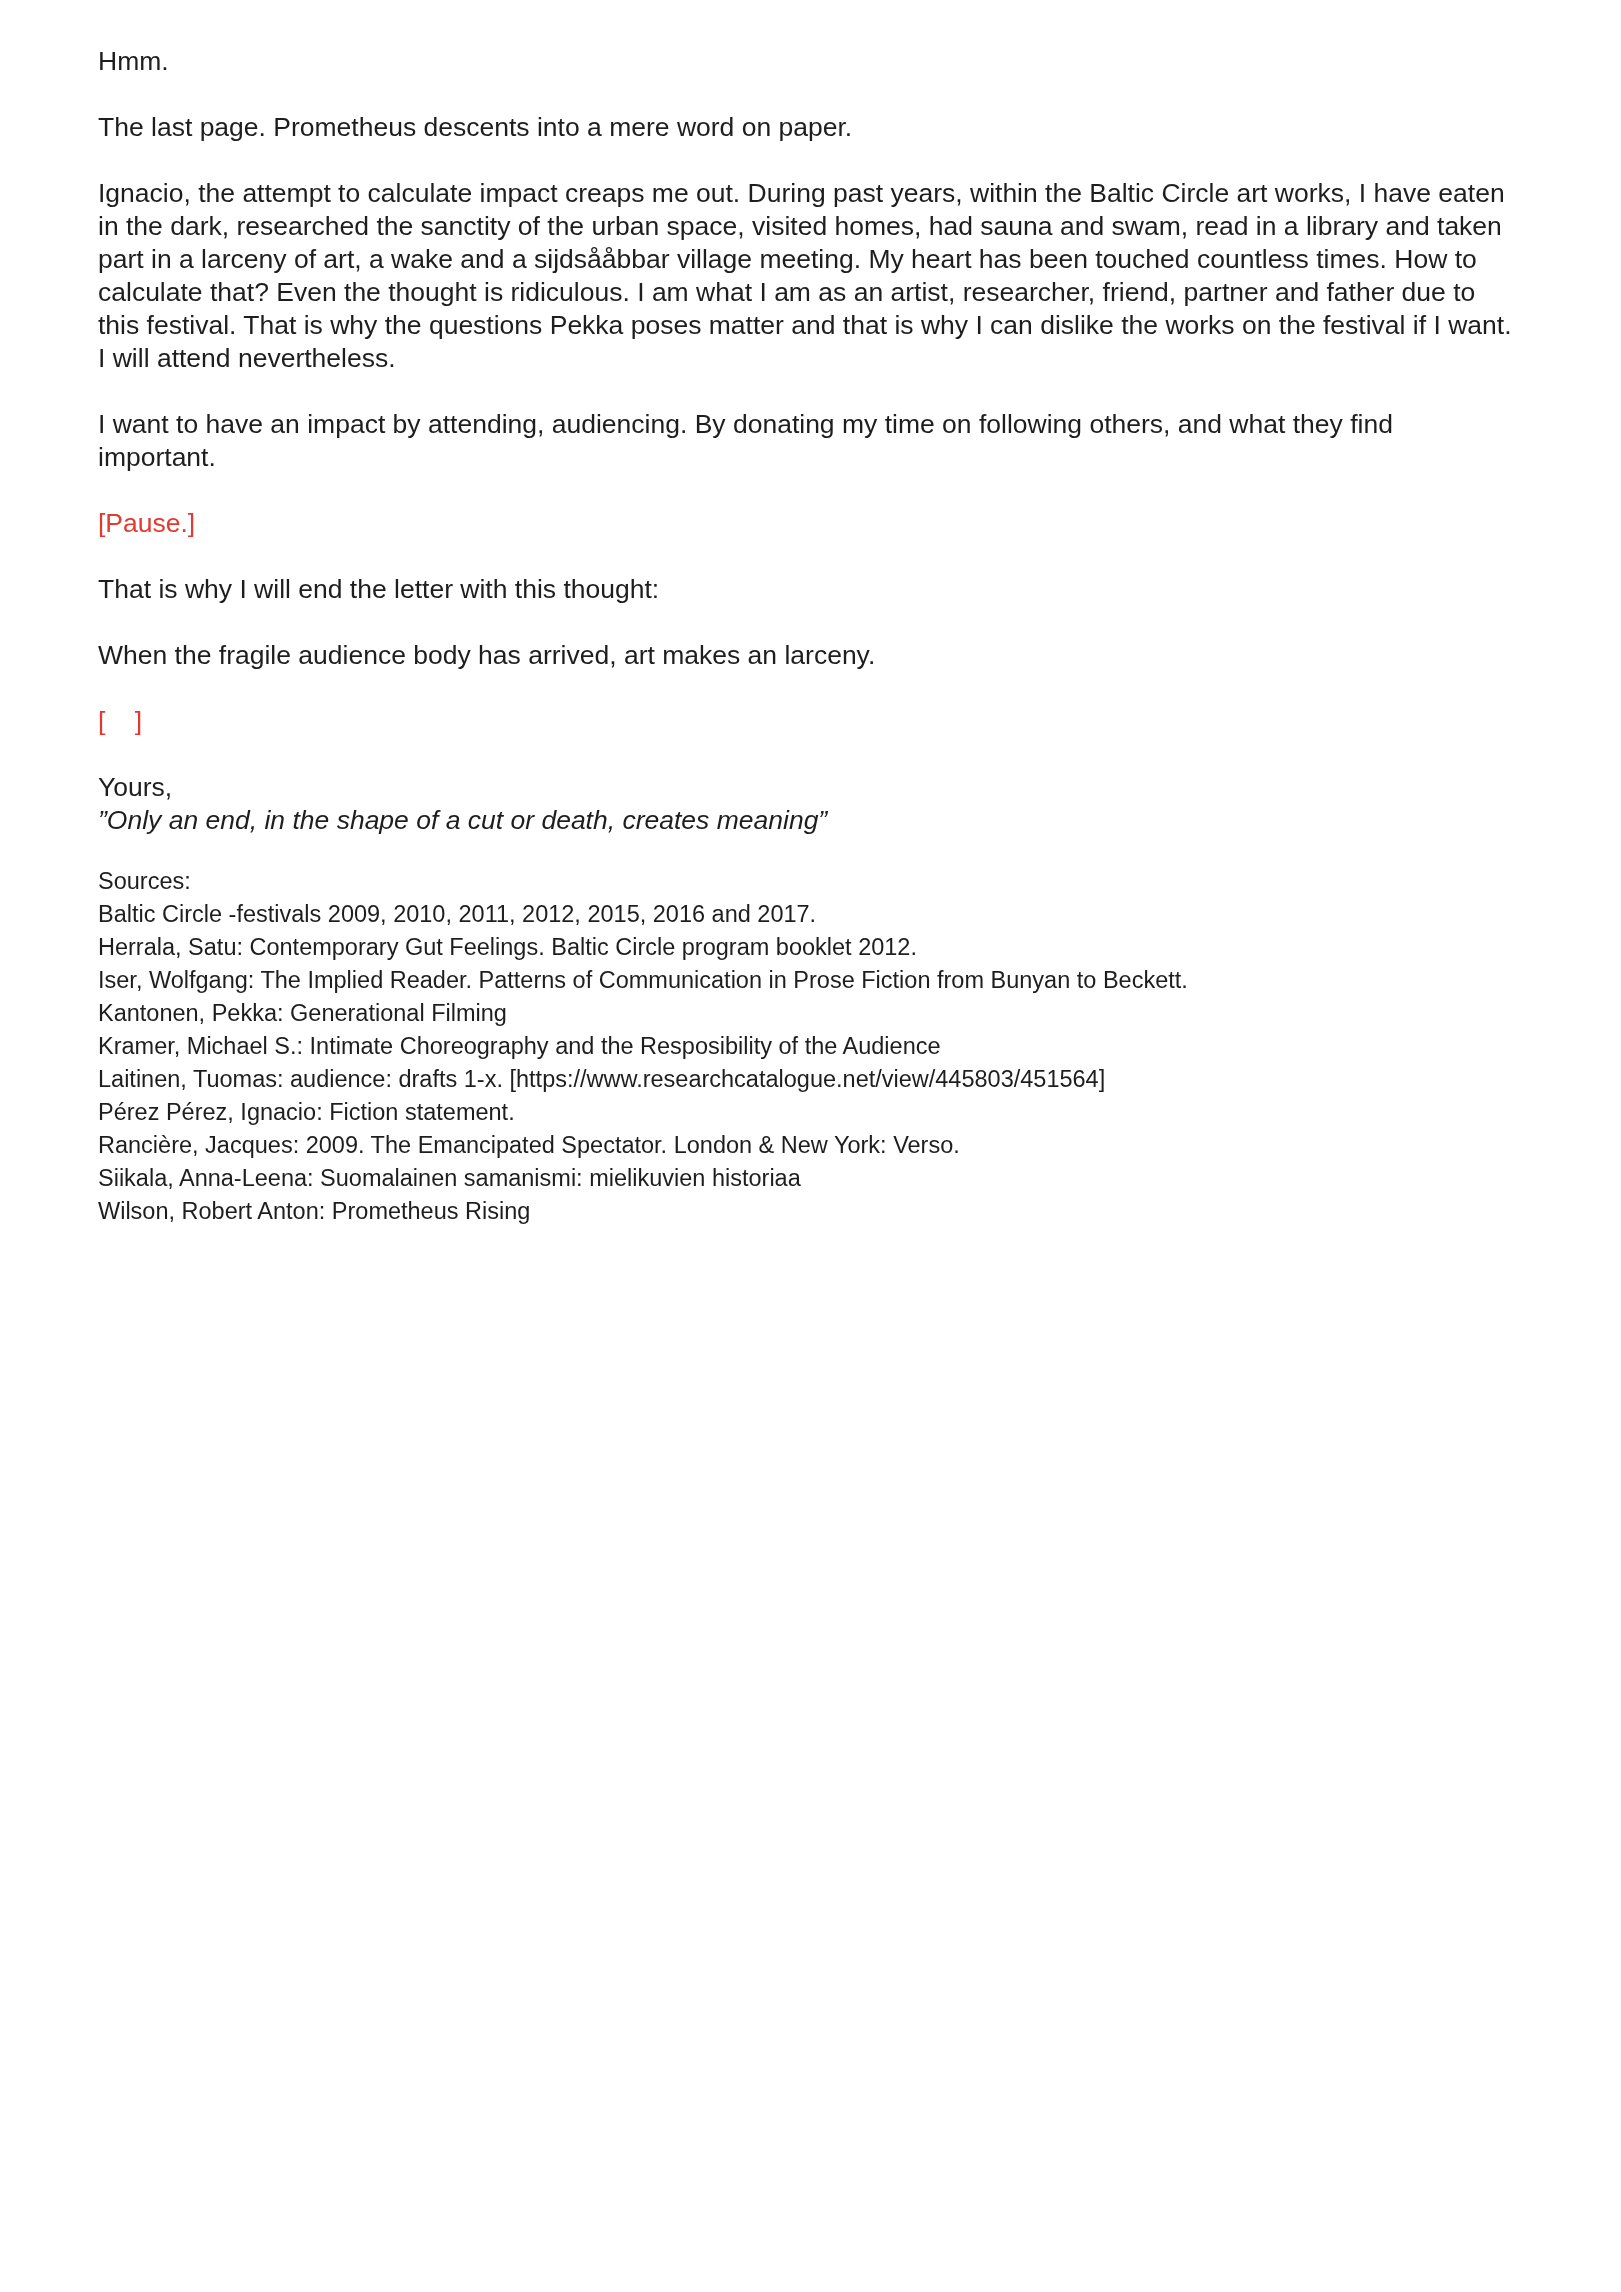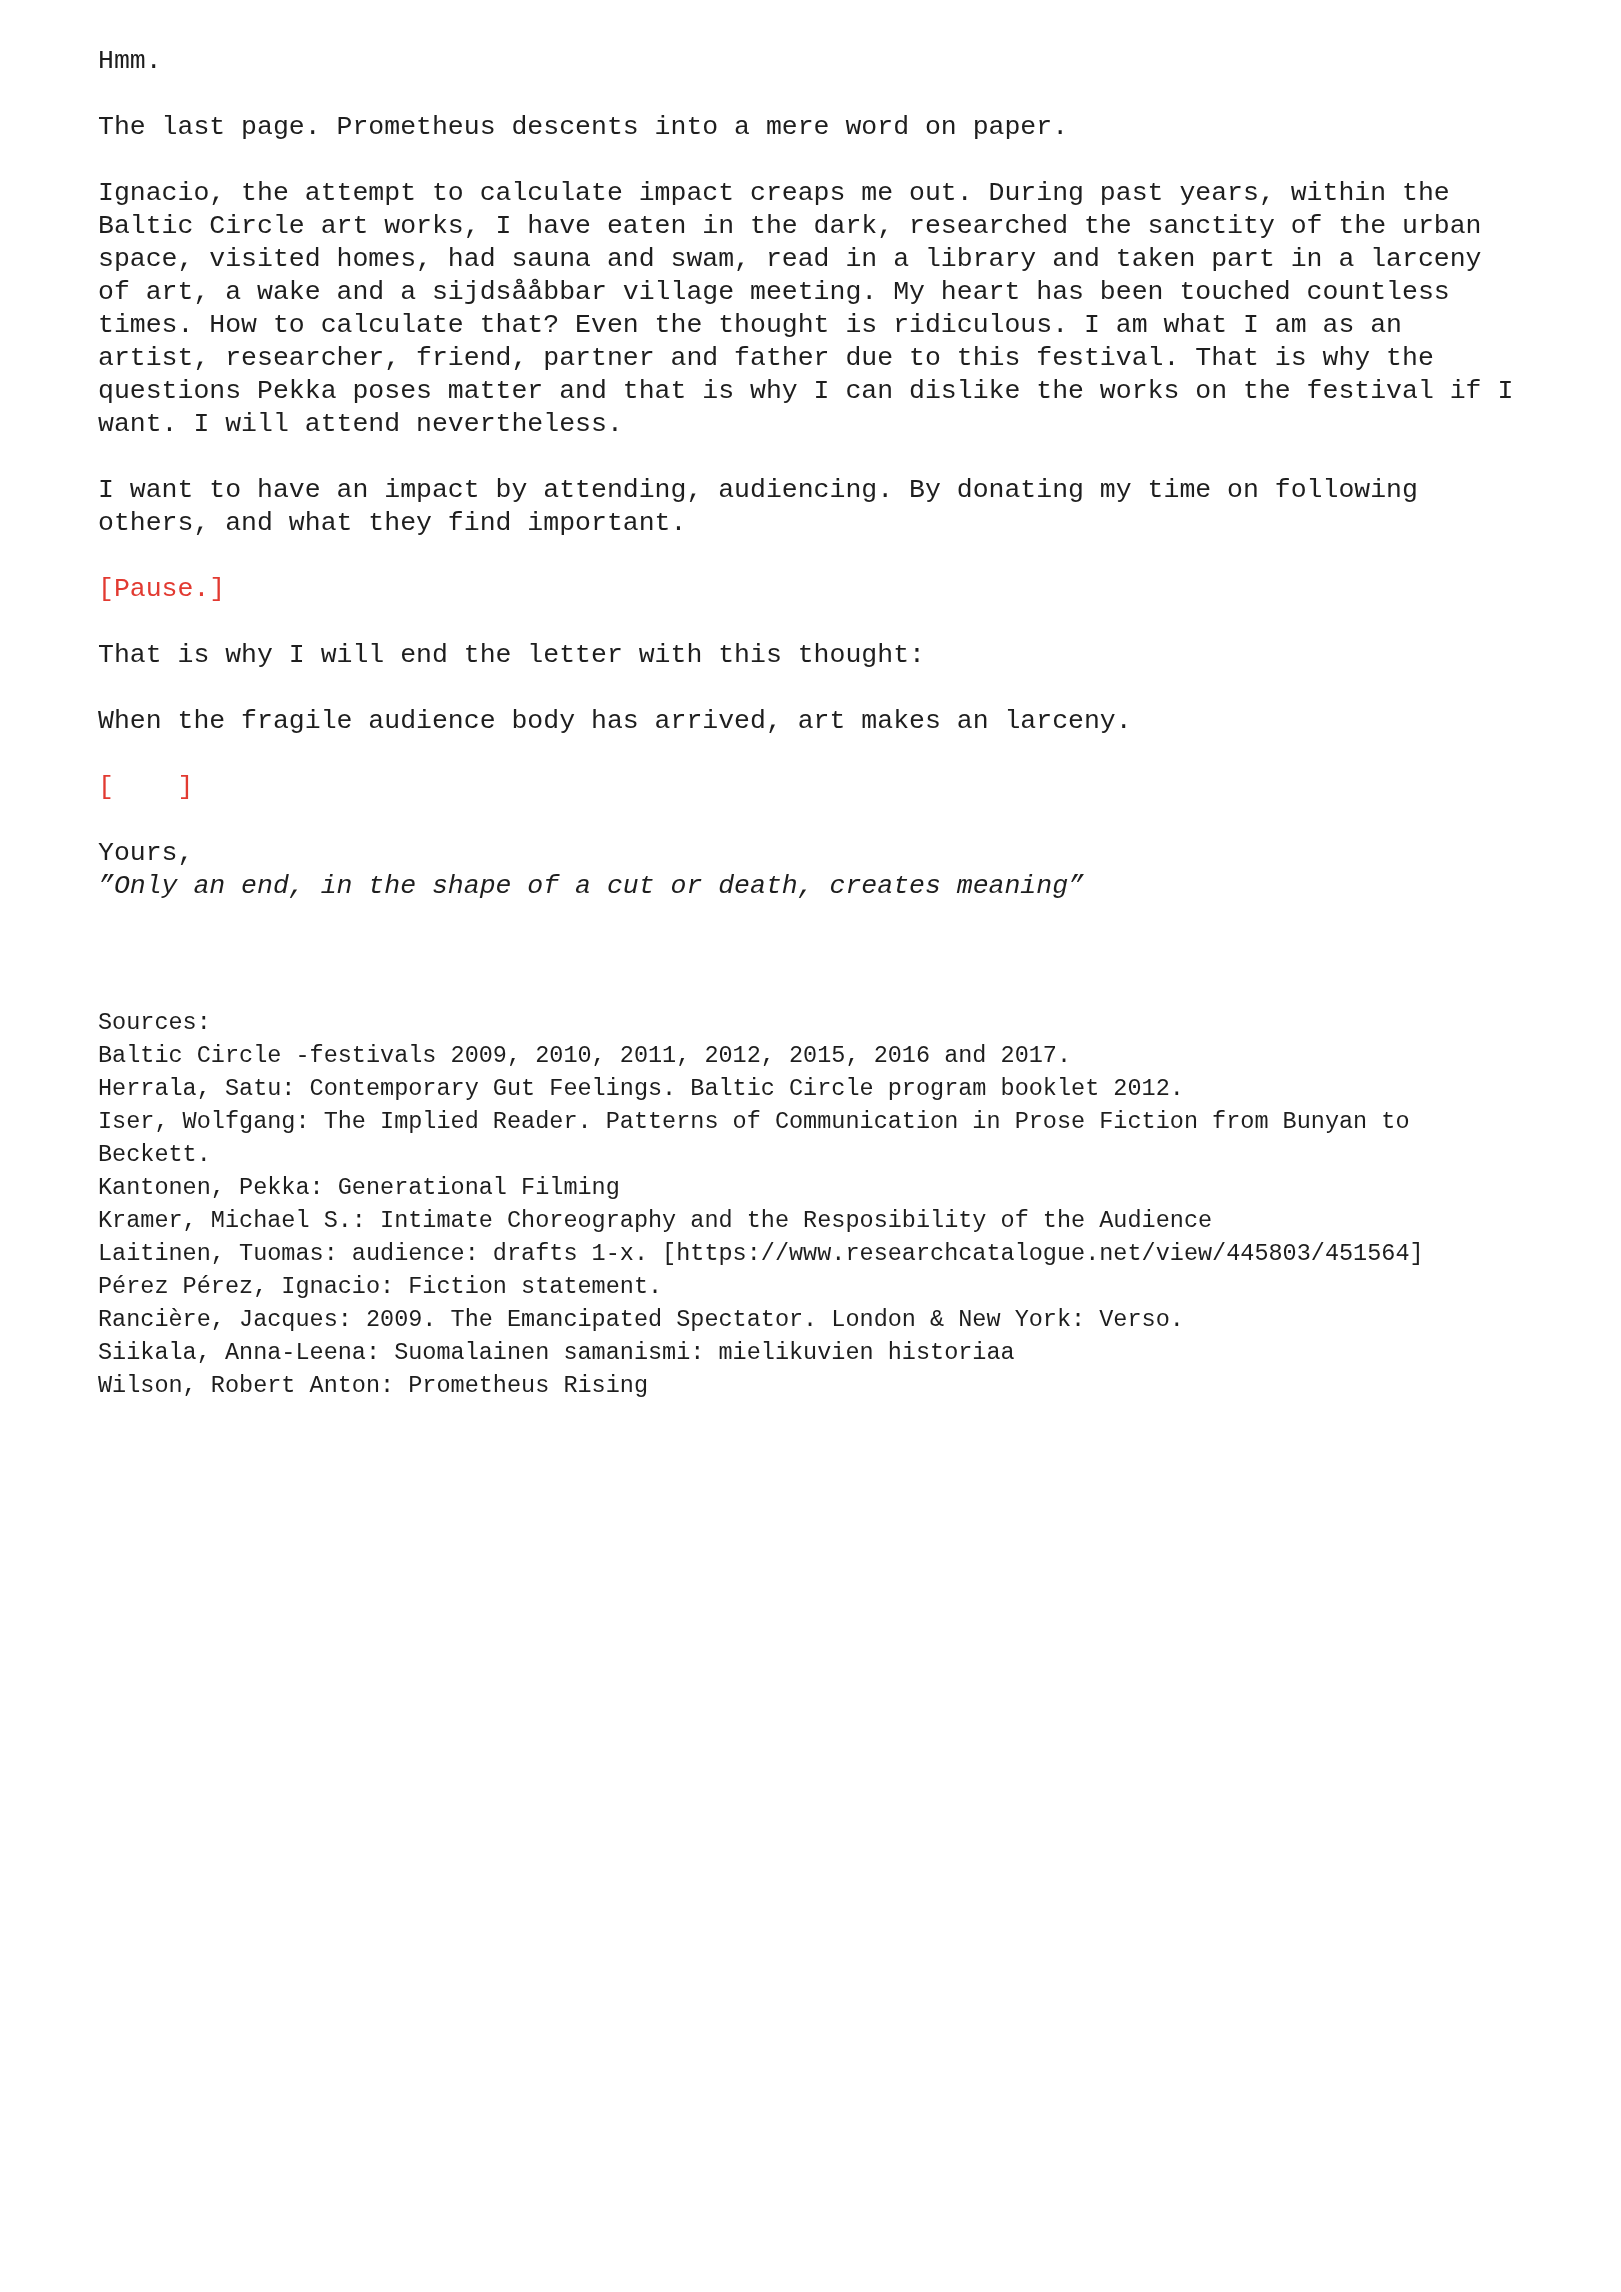--- a/index.html
+++ b/index.html
@@ -2,21 +2,21 @@
 <html><head>
 <meta charset="utf-8">
 <style>
   * { margin: 0; padding: 0; box-sizing: border-box; }
   html, body { background: #ffffff; }
   .page {
     position: relative;
     width: 1621px;
     height: 2148px;
     background: #ffffff;
-    font-family: Liberation Mono, monospace;
+    font-family: Liberation Sans, sans-serif;
     color: #1e1e1e;
     overflow: hidden;
   }
   .content {
     position: absolute;
     left: 98px;
     top: 45px;
     width: 1419px;
   }
   p.body {
@@ -28,21 +28,21 @@
   p.red {
     color: #e23a31;
     font-size: 26.5px;
     line-height: 33px;
     margin-bottom: 33px;
   }
   .gap-top { margin-top: 33px; }
   .gap-bottom { margin-bottom: 67px; }
   p.tight { margin-bottom: 0; }
   .quote { font-style: italic; }
-  .signature { margin-bottom: 103px; }
+  .signature { margin-bottom: 28px; }
   .sources p {
     font-size: 23.5px;
     line-height: 33px;
     margin-bottom: 0;
   }
   .footer-line {
     position: absolute;
     left: 429px;
     top: 2272px;
     width: 204px;

